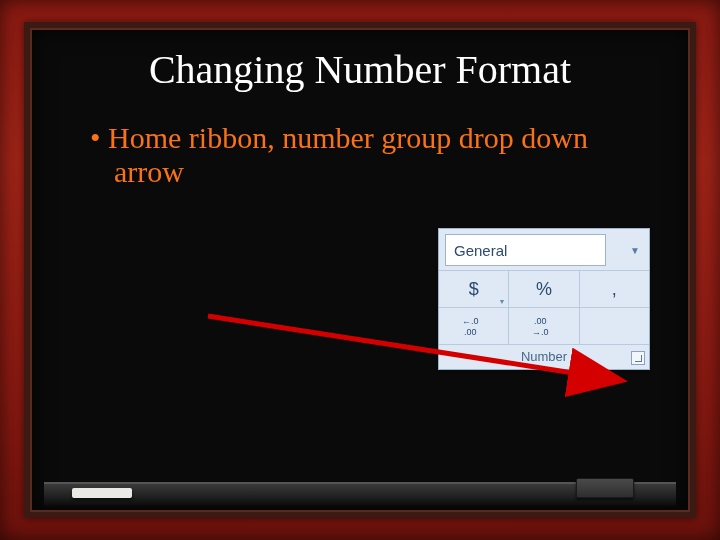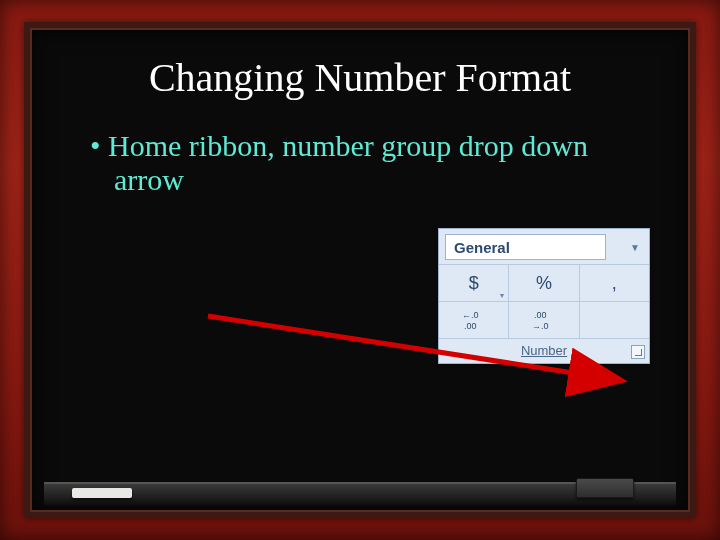--- a/index.html
+++ b/index.html
@@ -43,25 +43,25 @@
     width: 58px; height: 20px;
     background: linear-gradient(180deg,#4a4a4a 0%, #2e2e2e 100%);
     border: 1px solid #1a1a1a;
     border-radius: 2px;
     box-shadow: 0 2px 3px rgba(0,0,0,0.6);
   }
   .title {
     color: #fff;
     font-size: 40px;
     text-align: center;
-    margin-top: 8px;
+    margin-top: 0;
     font-weight: normal;
   }
   .bullets {
-    color: #5eead4;
+    color: #f97316;
     font-size: 30px;
     margin-top: 28px;
     padding-left: 26px;
     list-style: none;
   }
   .bullets li::before {
     content: "• ";
   }
   .bullets li .indent {
     display: block;
@@ -80,26 +80,25 @@
   }
   .ribbon .row {
     display: flex;
     align-items: stretch;
   }
   .ribbon .format-box {
     flex: 1;
     background: #fff;
     border: 1px solid #9db4cc;
     margin: 5px 21px 4px 6px;
-    height: 26px;
+    height: 32px;
     display: flex; align-items: center;
     padding: 0 8px;
     color: #2c4a70;
     font-size: 15px;
-    font-weight: bold;
   }
   .ribbon .dd {
     width: 16px;
     margin: 5px 6px 4px 0;
     display: flex; align-items: center; justify-content: center;
     color: #5a7aa0;
     font-size: 10px;
   }
   .ribbon .btnrow {
     display: flex;
@@ -131,21 +130,20 @@
     position: relative;
   }
   .ribbon .decbtn + .decbtn { border-left: 1px solid #b8cade; }
   .ribbon .decbtn svg { width: 28px; height: 24px; }
   .ribbon .grouplabel {
     text-align: center;
     font-size: 13px;
     color: #4a6688;
     padding: 4px 0 5px;
     position: relative;
-    text-decoration: underline;
   }
   .ribbon .launcher {
     position: absolute;
     right: 4px; bottom: 4px;
     width: 14px; height: 14px;
     border: 1px solid #8aa4c0;
     background: #f2f7fc;
     display:flex; align-items:center; justify-content:center;
   }
   .ribbon .launcher::after {

